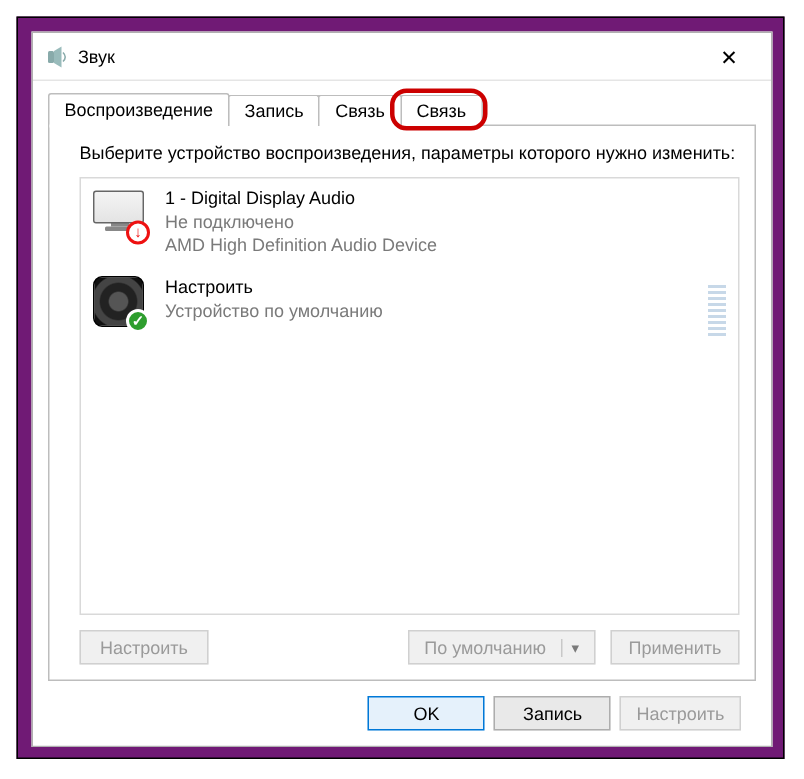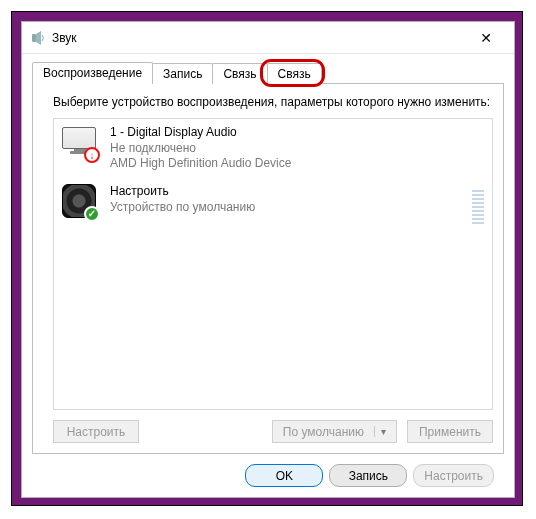--- a/index.html
+++ b/index.html
@@ -210,21 +210,21 @@
     display: flex;
     justify-content: flex-end;
     gap: 6px;
     padding: 10px 10px 0 10px;
   }
   .btn.default {
     border: 1px solid #0078d7;
     background: #e5f1fb;
     color: #000;
   }
-  .btn.small { min-width: 78px; border-radius: 10px; }
+  .btn.small { min-width: 78px; }
 </style>
 </head>
 <body>
 
 <div class="outer-frame">
   <div class="window">
 
     <div class="titlebar">
       <span class="title-icon">
         <svg width="16" height="16" viewBox="0 0 16 16">

